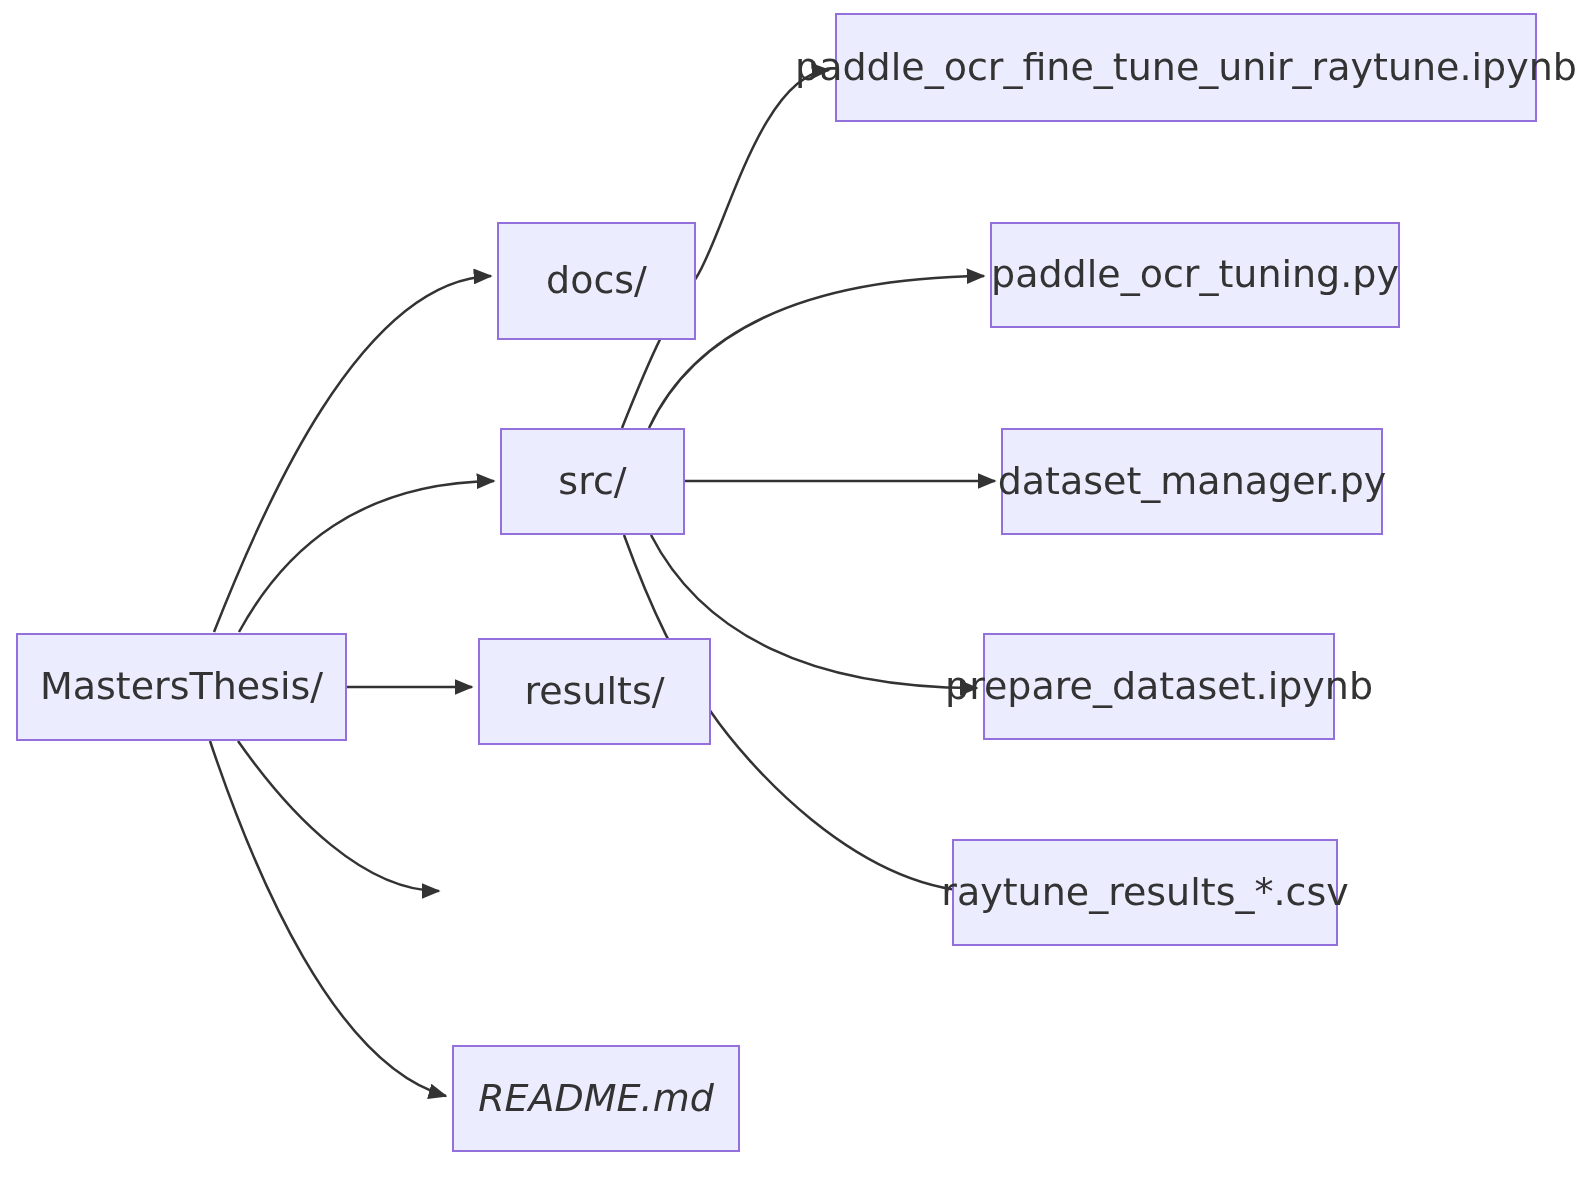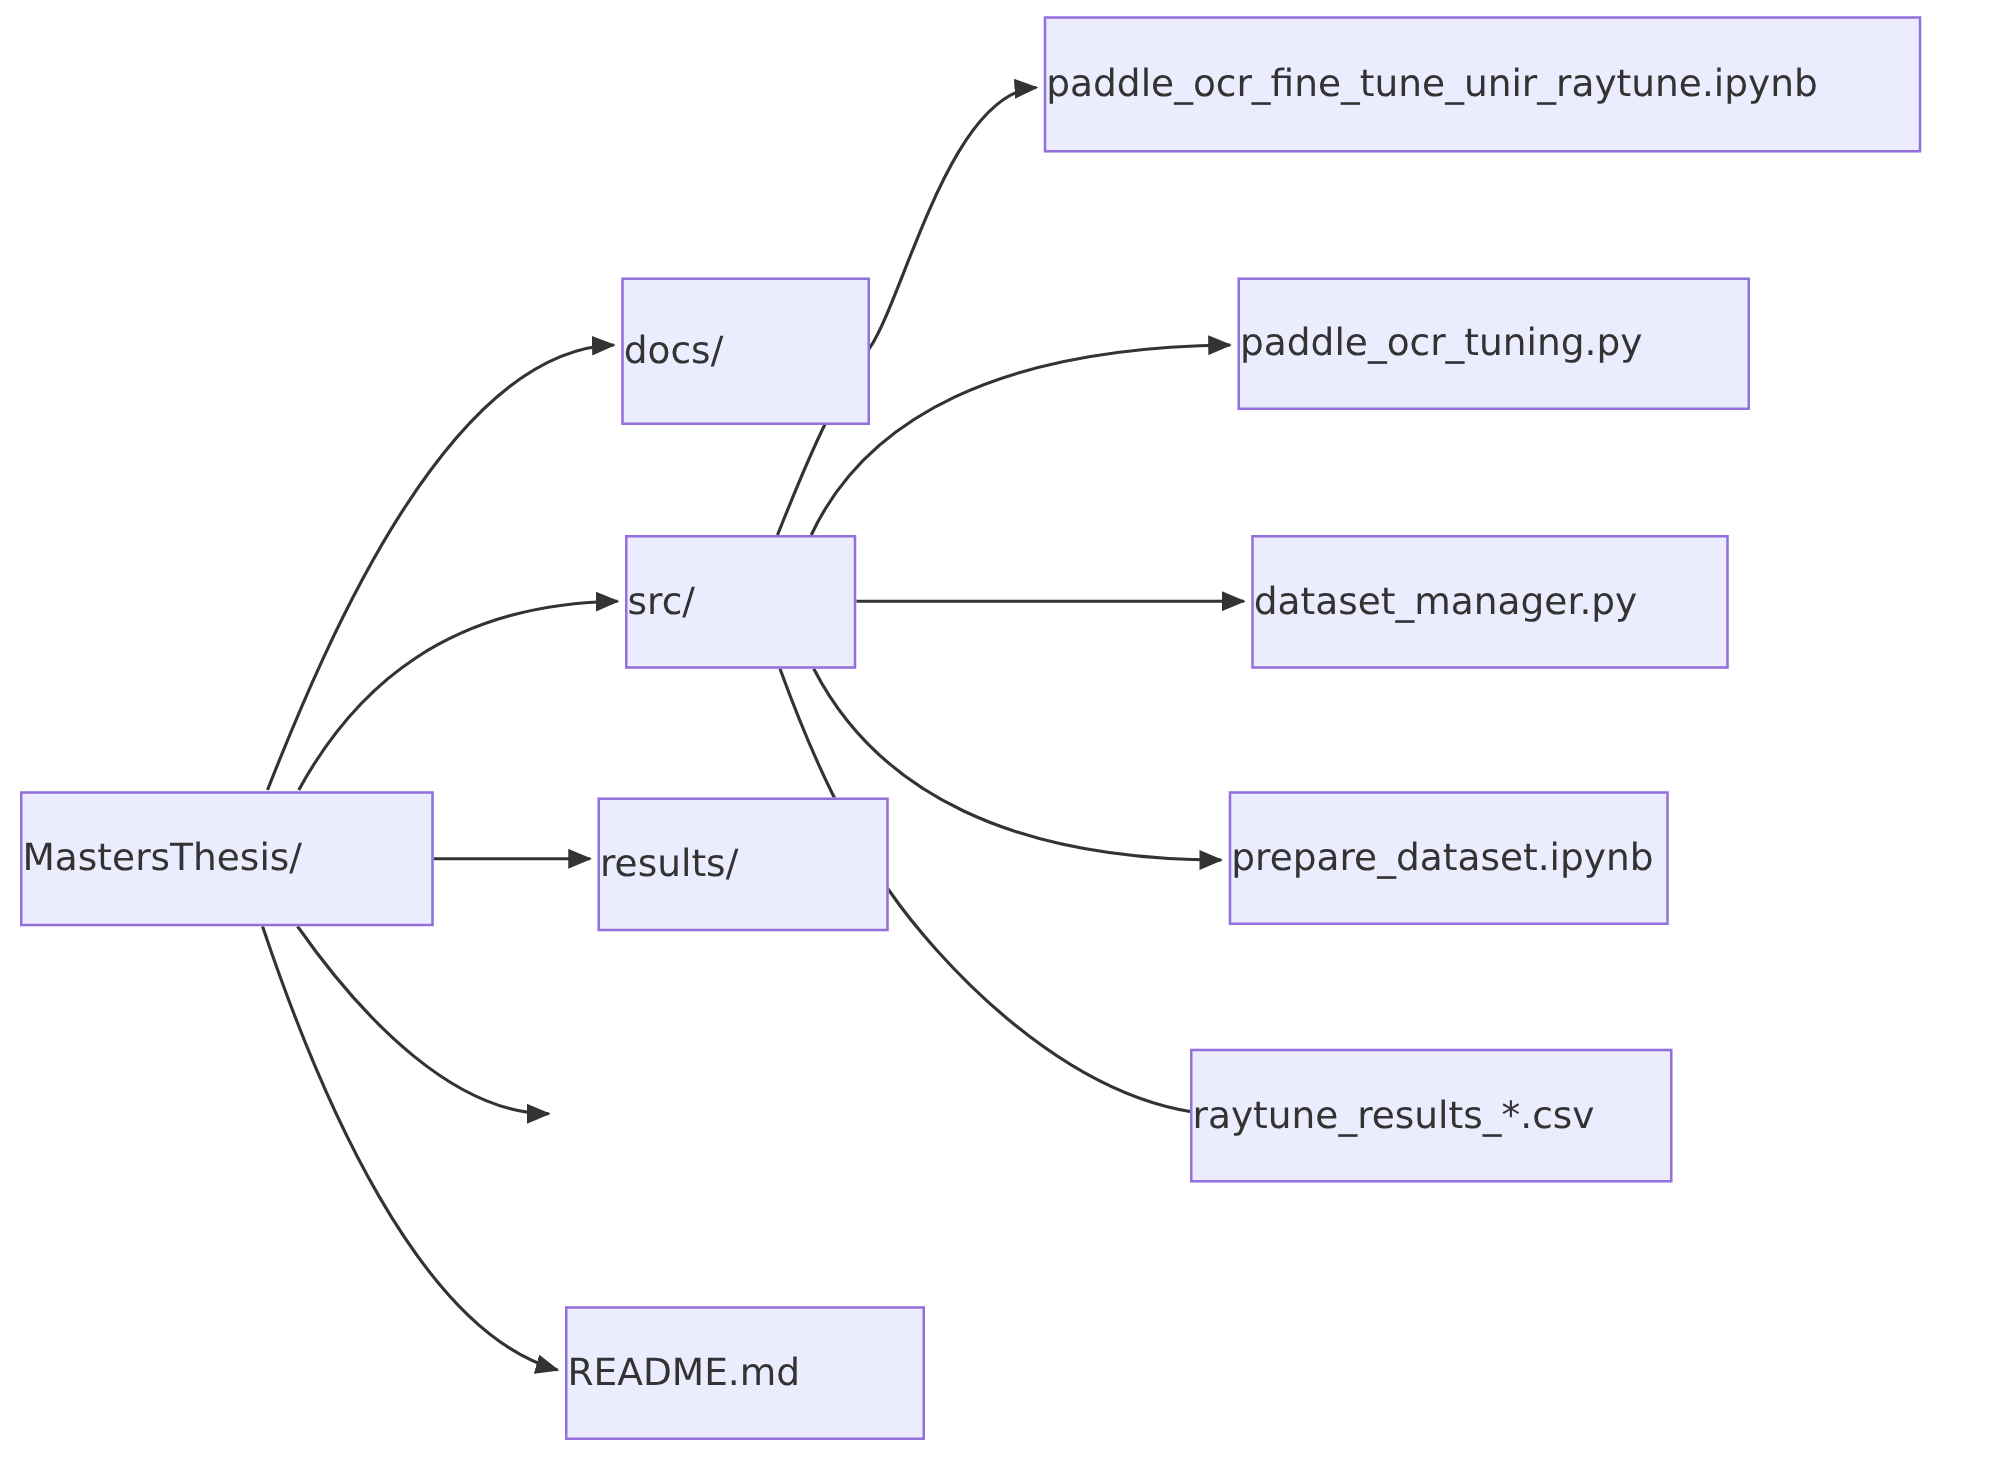--- a/index.html
+++ b/index.html
@@ -14,25 +14,25 @@
     position:absolute;left:0;top:0;z-index:1;
   }
   #edge-layer path.edge{
     fill:none;
     stroke:var(--edge,#333333);
     stroke-width:2.5px;
   }
   .node{
     position:absolute;
     box-sizing:border-box;
-    display:flex;align-items:center;
+    display:flex;align-items:center;justify-content:center;
     background:var(--node-fill,#ECECFF);
     border:2.5px solid var(--node-border,#9370DB);
     color:var(--text,#333333);
-    font-size:30px;
+    font-size:38px;
     line-height:1.2;
     z-index:2;
     white-space:nowrap;
   }
 </style>
 </head>
 <body>
 
 <div class="canvas">
   <svg id="edge-layer" width="1594" height="1180" viewBox="0 0 1594 1180" xmlns="http://www.w3.org/2000/svg">
@@ -60,21 +60,21 @@
     </div>
     <div class="node" style="left: 497px; top: 222px; width: 199px; height: 118px;">
       <span>docs/</span>
     </div>
     <div class="node" style="left: 500px; top: 428px; width: 185px; height: 107px;">
       <span>src/</span>
     </div>
     <div class="node" style="left: 478px; top: 638px; width: 233px; height: 107px;">
       <span>results/</span>
     </div>
-    <div class="node" style="left: 452px; top: 1045px; width: 288px; height: 107px;">
+    <div class="node" style="left: 452px; top: 1045px; width: 288px; height: 107px; font-style: italic;">
       <span>README.md</span>
     </div>
     <div class="node" style="left: 835px; top: 13px; width: 702px; height: 109px;">
       <span>paddle_ocr_fine_tune_unir_raytune.ipynb</span>
     </div>
     <div class="node" style="left: 1001px; top: 428px; width: 382px; height: 107px;">
       <span>dataset_manager.py</span>
     </div>
     <div class="node" style="left: 990px; top: 222px; width: 410px; height: 106px;">
       <span>paddle_ocr_tuning.py</span>

